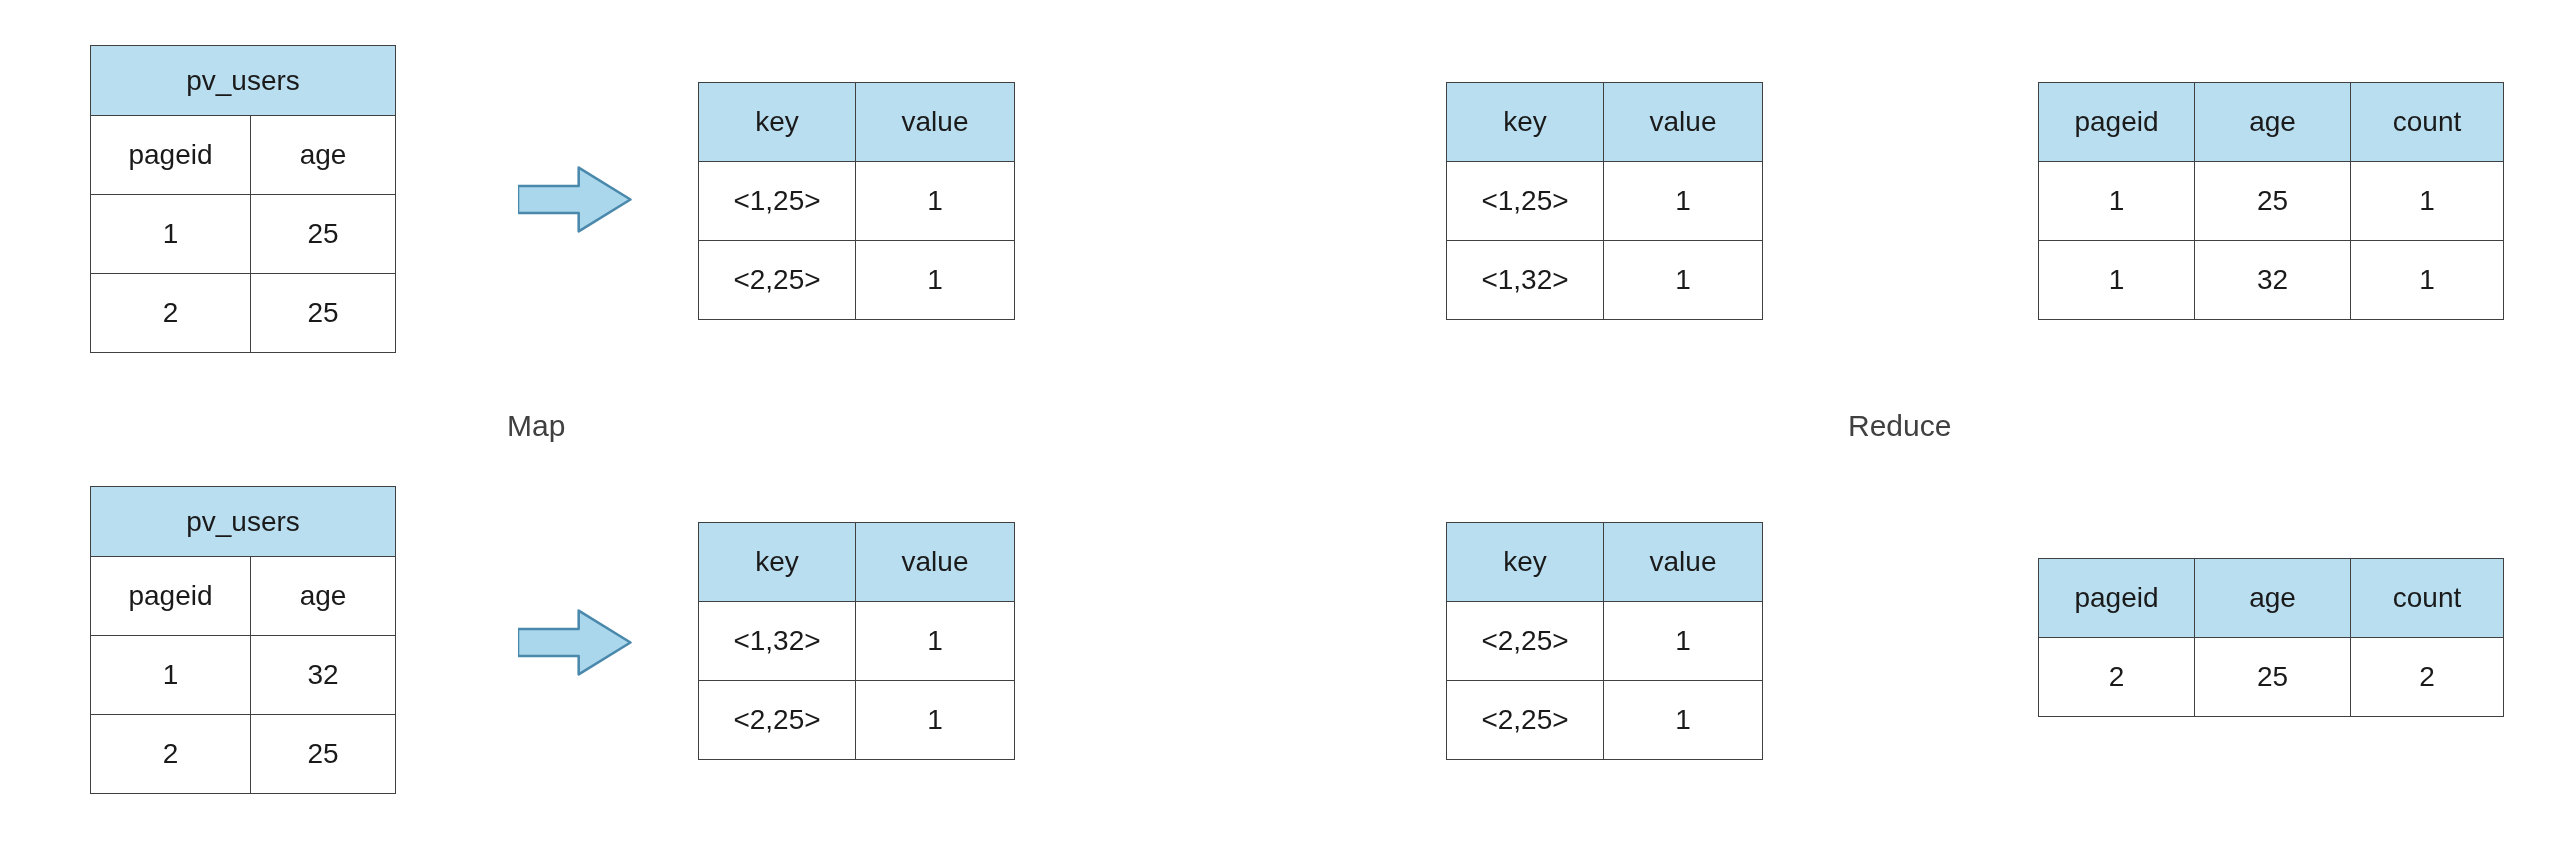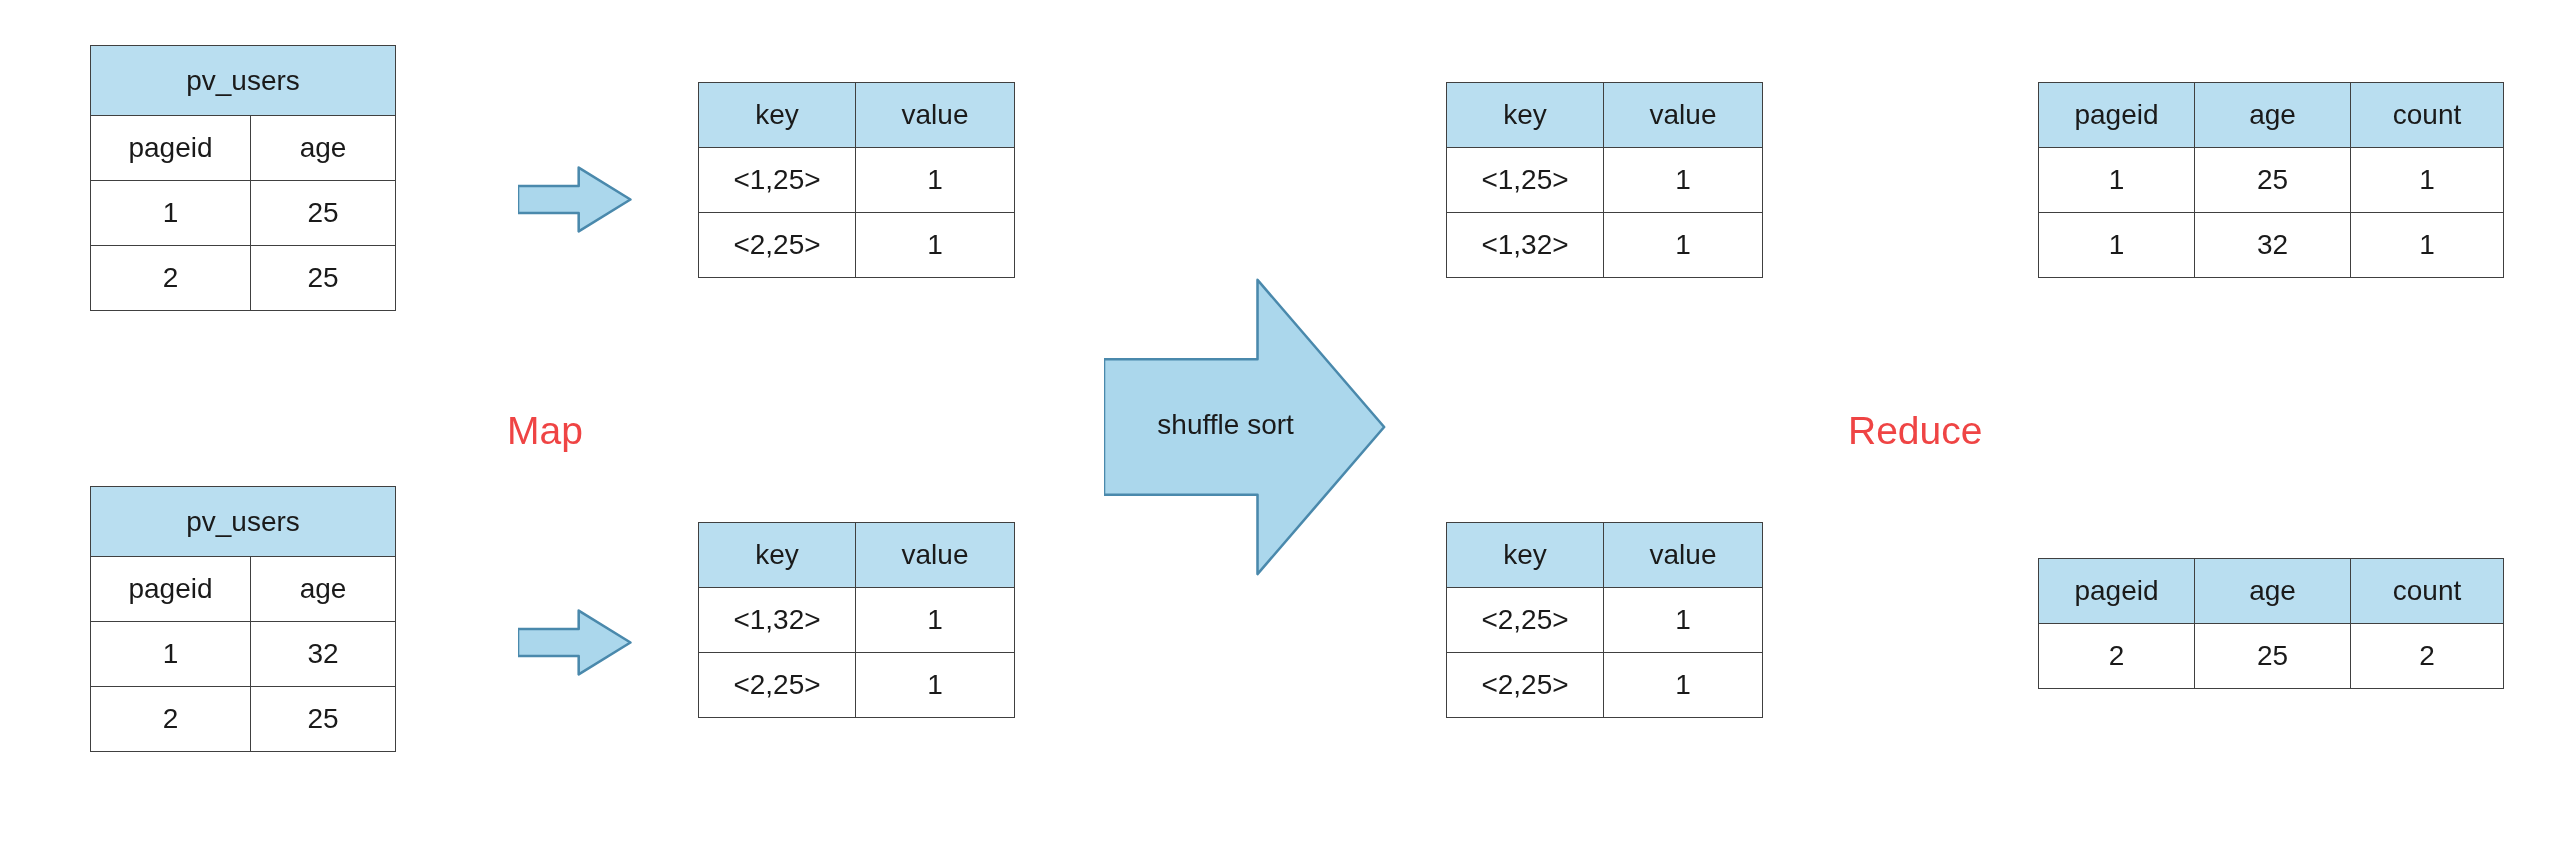--- a/index.html
+++ b/index.html
@@ -25,27 +25,27 @@
     border: 1.9px solid #404040;
     text-align: center;
     vertical-align: middle;
     font-weight: normal;
     font-size: 28px;
     color: #1a1a1a;
     padding: 0;
     overflow: hidden;
     white-space: nowrap;
   }
-  .tbl tr { height: 65px; }
+  .tbl tr { height: 79px; }
   .tbl tr.title-row { height: 70px; }
   .hdr { background: #b9def0; }
   .diagram-label {
     position: absolute;
-    font-size: 39px;
-    color: #ef4444;
+    font-size: 30px;
+    color: #404040;
     white-space: nowrap;
   }
   .arrow-wrap { position: absolute; }
   .arrow-wrap svg { display: block; }
   .arrow-text {
     position: absolute;
     left: 25.6px;
     top: 133px;
     width: 192px;
     text-align: center;
@@ -156,26 +156,20 @@
     </tr>
     <tr>
       <td>&lt;2,25&gt;</td>
       <td>1</td>
     </tr>
   </tbody>
     </table>
 
   <div class="diagram-label" style="left:507px; top:409px;">Map</div>
 
-  <div class="arrow-wrap" style="left:1104px; top:276px; width:284px; height:302px;">
-    <svg width="284" height="302" viewBox="0 0 444 472">
-      <polygon points="0,130 240,130 240,6 438,236 240,466 240,342 0,342" fill="#abd7ec" stroke="#4a89ac" stroke-width="4" stroke-linejoin="round"></polygon>
-    </svg>
-    <div class="arrow-text">shuffle sort</div>
-  </div>
 
   <table class="tbl" style="left:1446px; top:82px; width:316px;">
     <colgroup>
         <col style="width:157px">
         <col style="width:159px">
       </colgroup>
     <tbody>
         <tr>
       <td class="hdr">key</td>
       <td class="hdr">value</td>

